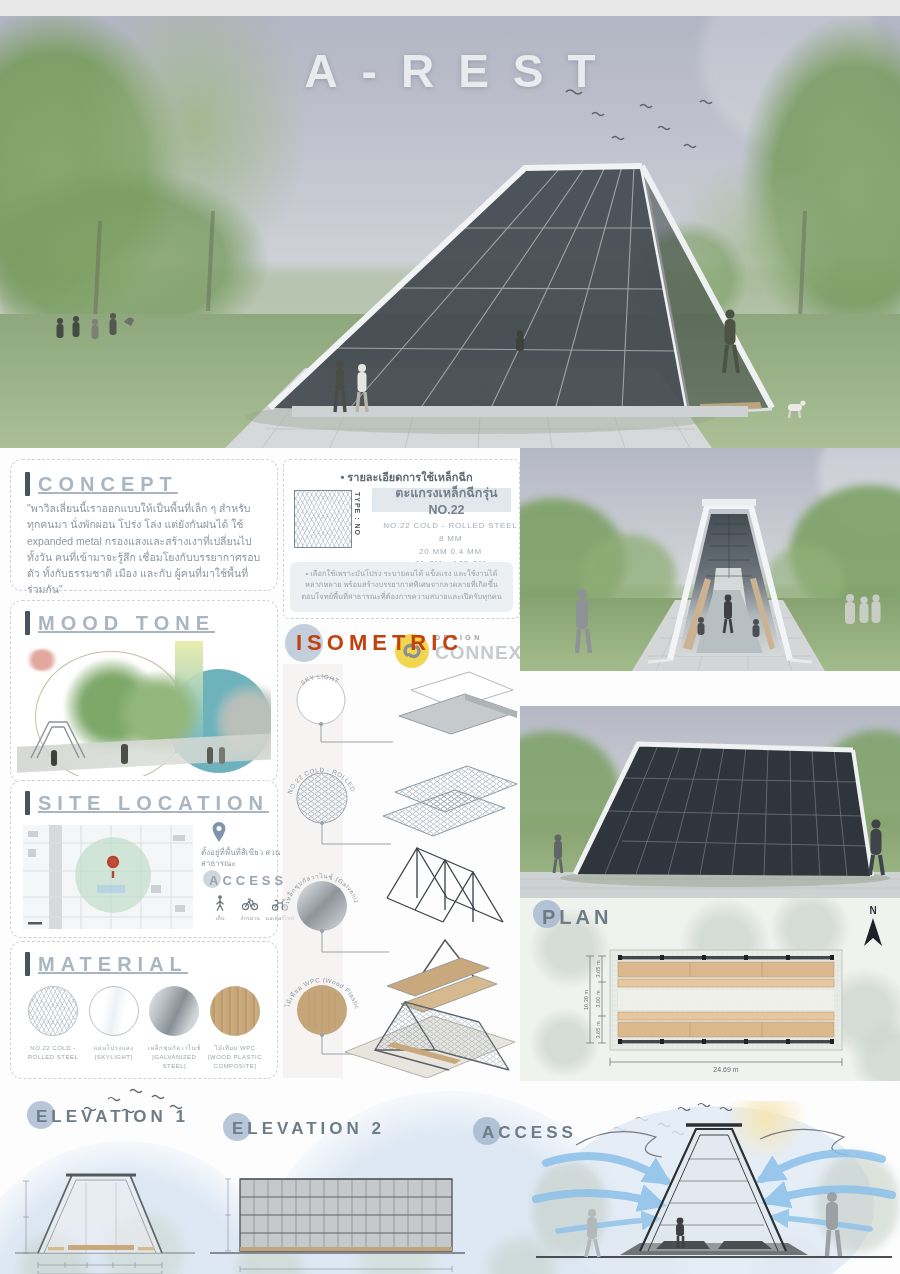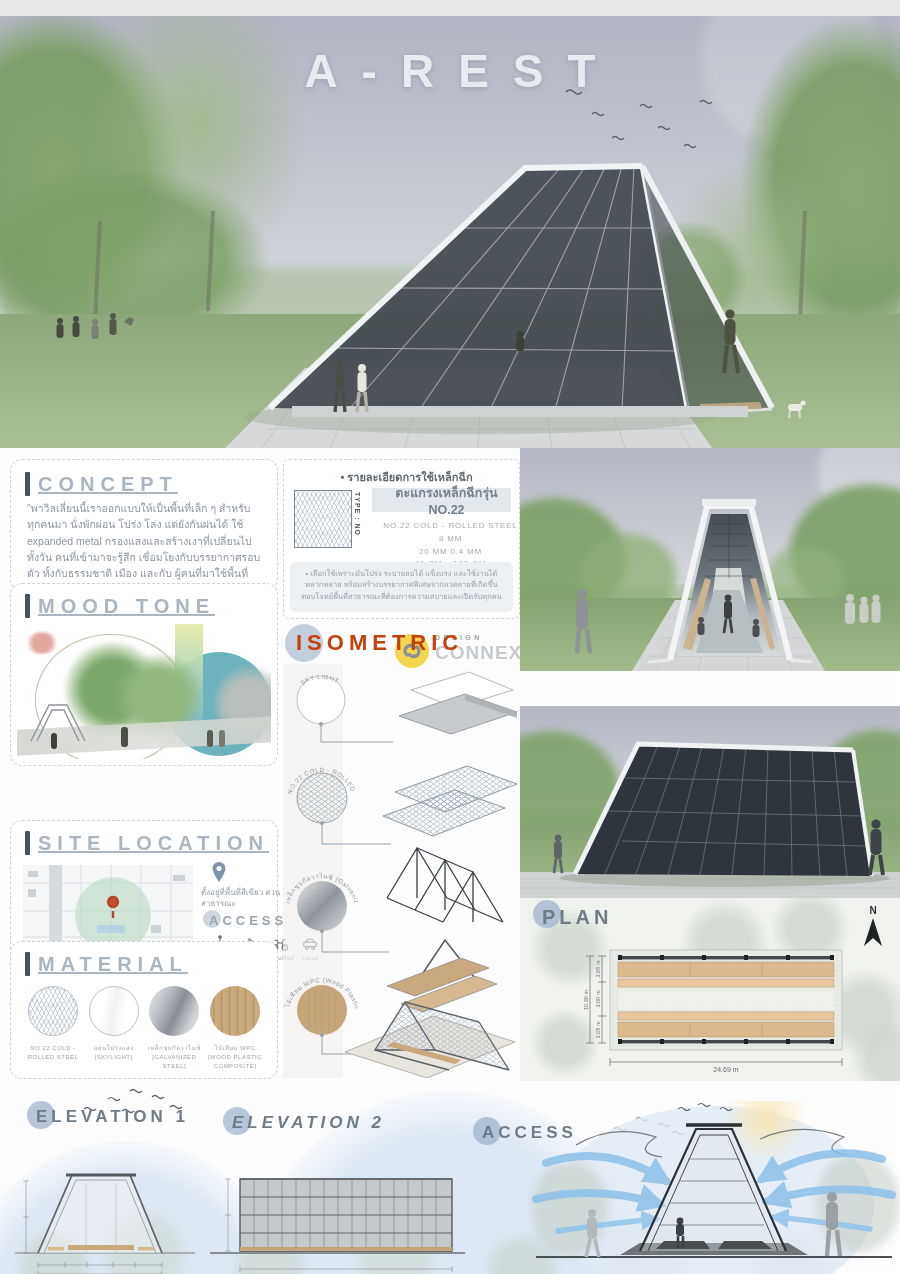--- a/index.html
+++ b/index.html
@@ -216,21 +216,21 @@
   </div>
 
   <div class="dashed" style="left:10px;top:443px;width:268px;height:132px;">
     <div class="sec-title" style="margin:12px 0 0 14px;">
       <span class="bar"></span>
       <span>CONCEPT</span>
     </div>
     <div class="concept-body thai">"พาวิลเลี่ยนนี้เราออกแบบให้เป็นพื้นที่เล็ก ๆ สำหรับทุกคนมา นั่งพักผ่อน โปร่ง โล่ง แต่ยังกันฝนได้ ใช้ expanded metal กรองแสงและสร้างเงาที่เปลี่ยนไปทั้งวัน คนที่เข้ามาจะรู้สึก เชื่อมโยงกับบรรยากาศรอบตัว ทั้งกับธรรมชาติ เมือง และกับ ผู้คนที่มาใช้พื้นที่ร่วมกัน"</div>
   </div>
 
-  <div class="dashed" style="left:10px;top:567px;width:268px;height:183px;">
+  <div class="dashed" style="left:10px;top:584px;width:268px;height:183px;">
     <div class="sec-title" style="margin:10px 0 0 14px;">
       <span class="bar"></span>
       <span>MOOD TONE</span>
     </div>
     <div class="mood-collage">
       <div class="mc" style="left:18px;top:10px;width:150px;height:130px;border:1px solid #c9bda9;border-radius:50%;"></div>
       <div class="mc" style="left:150px;top:28px;width:104px;height:104px;background:#4aa0ab;opacity:.8;"></div>
       <div style="position:absolute;left:158px;top:0;width:28px;height:112px;background:linear-gradient(#e6eba6,#a9d3bd,#6fb5c6);opacity:.92;"></div>
       <div class="mc" style="left:48px;top:18px;width:95px;height:95px;background:radial-gradient(circle,#7ea86a 0 45%,rgba(126,168,106,0) 75%);filter:blur(2px);"></div>
       <div class="mc" style="left:100px;top:30px;width:85px;height:85px;background:radial-gradient(circle,#93b77d 0 45%,rgba(147,183,125,0) 75%);filter:blur(2px);"></div>
@@ -241,21 +241,21 @@
         <path d="M6 44 L24 8 L42 8 L60 44 M12 44 L27 13 L39 13 L54 44" fill="none" stroke="#8e9499" stroke-width="1.4"></path>
       </svg>
       <g></g>
       <div style="position:absolute;left:104px;bottom:12px;width:7px;height:20px;background:#4c4f46;border-radius:3px;"></div>
       <div style="position:absolute;left:34px;bottom:10px;width:6px;height:16px;background:#3e4139;border-radius:3px;"></div>
       <div style="position:absolute;left:190px;bottom:12px;width:6px;height:17px;background:#5a5d53;border-radius:3px;"></div>
       <div style="position:absolute;left:202px;bottom:12px;width:6px;height:17px;background:#777a6f;border-radius:3px;"></div>
     </div>
   </div>
 
-  <div class="dashed" style="left:10px;top:804px;width:268px;height:158px;">
+  <div class="dashed" style="left:10px;top:764px;width:268px;height:158px;">
     <div class="sec-title" style="margin:10px 0 0 14px;">
       <span class="bar"></span>
       <span>SITE LOCATION</span>
     </div>
     <svg class="abs" style="left:12px;top:44px;" width="170" height="104" viewBox="0 0 170 104">
       <rect width="170" height="104" fill="#f5f6f8"></rect>
       <rect x="26" y="0" width="13" height="104" fill="#d7dadd"></rect>
       <g stroke="#dcdfe2" stroke-width="1" fill="none">
         <path d="M0 18 H170 M0 46 H170 M0 72 H170 M0 92 H170 M58 0 V104 M88 0 V104 M118 0 V104 M148 0 V104"></path>
       </g>
@@ -646,21 +646,21 @@
     <svg class="abs" style="left:608px;top:28px;" width="80" height="30" viewBox="0 0 80 30">
       <g stroke="#5d636b" stroke-width="1.2" fill="none">
         <path d="M6 20 q3 -3 6 0 q3 3 6 0"></path>
           <path d="M28 10 q3 -3 6 0 q3 3 6 0"></path>
         <path d="M50 16 q3 -3 6 0 q3 3 6 0"></path>
           <path d="M64 24 q3 -3 6 0 q3 3 6 0"></path>
       </g>
     </svg>
 
     <div class="abs" style="left:36px;top:26px;"><span class="dotlab">ELEVATION 1</span></div>
-    <div class="abs" style="left:232px;top:32px;font-style:italic;"><span class="dotlab">ELEVATION 2</span></div>
+    <div class="abs" style="left:232px;top:38px;"><span class="dotlab">ELEVATION 2</span></div>
     <div class="abs" style="left:482px;top:42px;"><span class="dotlab">ACCESS</span></div>
 
     <svg class="abs" style="left:10px;top:72px;" width="190" height="132" viewBox="0 0 190 132">
       <path d="M5 100 H185" stroke="#7a7f83" stroke-width="1.2"></path>
       <polygon points="28,100 62,22 120,22 152,100" fill="#eef1f3" opacity=".55"></polygon>
       <path d="M28 100 L62 22 L120 22 L152 100" fill="none" stroke="#61666b" stroke-width="1.8"></path>
       <path d="M56 22 H126" stroke="#55595d" stroke-width="3"></path>
       <path d="M34 100 L66 27 L116 27 L146 100" fill="none" stroke="#8d9296" stroke-width=".8"></path>
       <path d="M76 30 V100 M106 30 V100" stroke="#b9bec2" stroke-width=".6"></path>
       <rect x="58" y="92" width="66" height="5" fill="#c9a87d" stroke="#a08softt" stroke-width="0"></rect>

